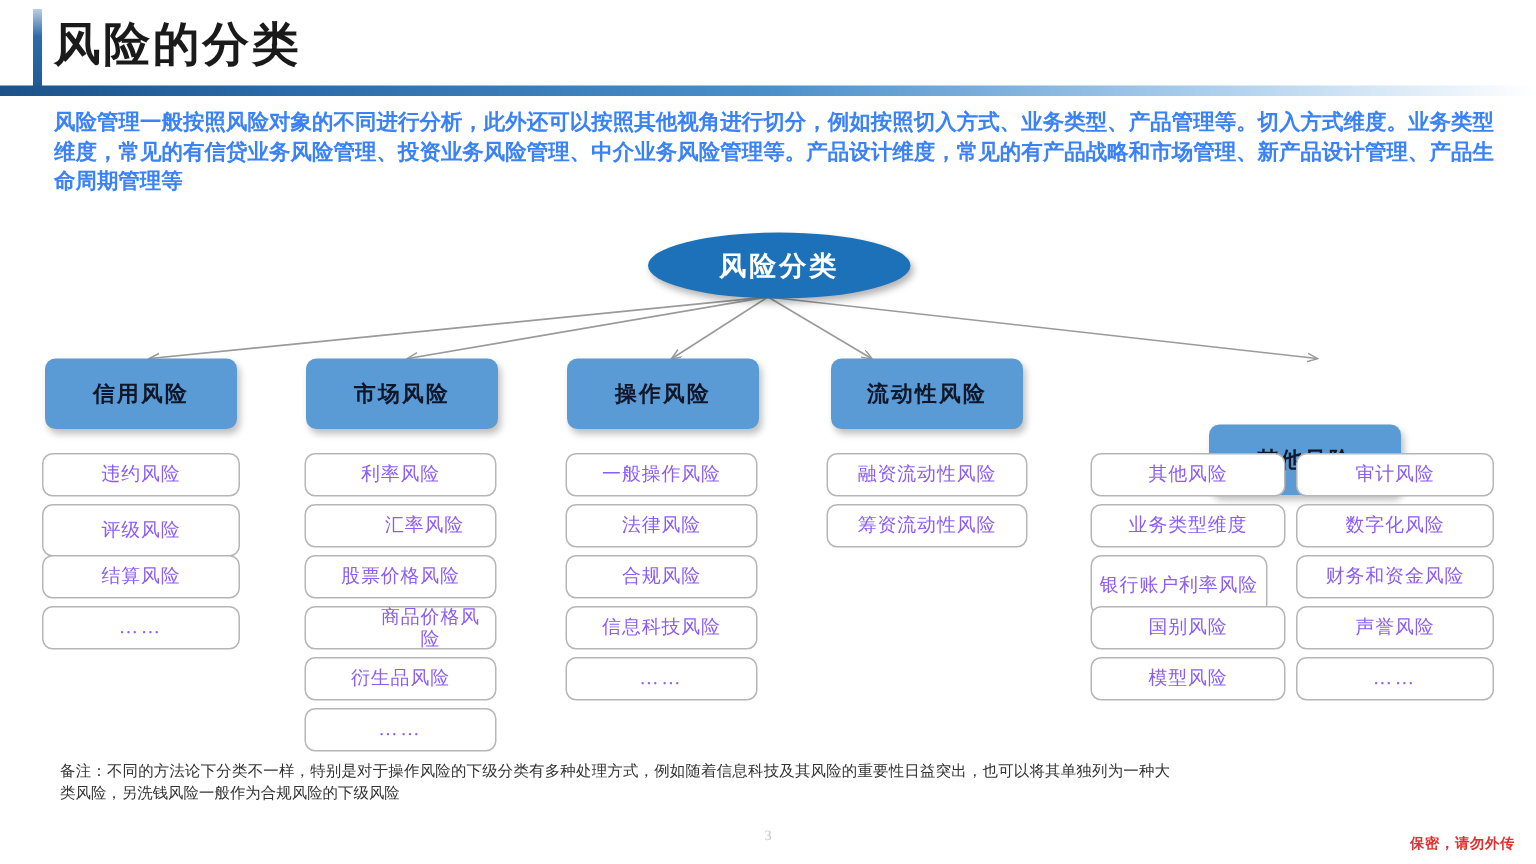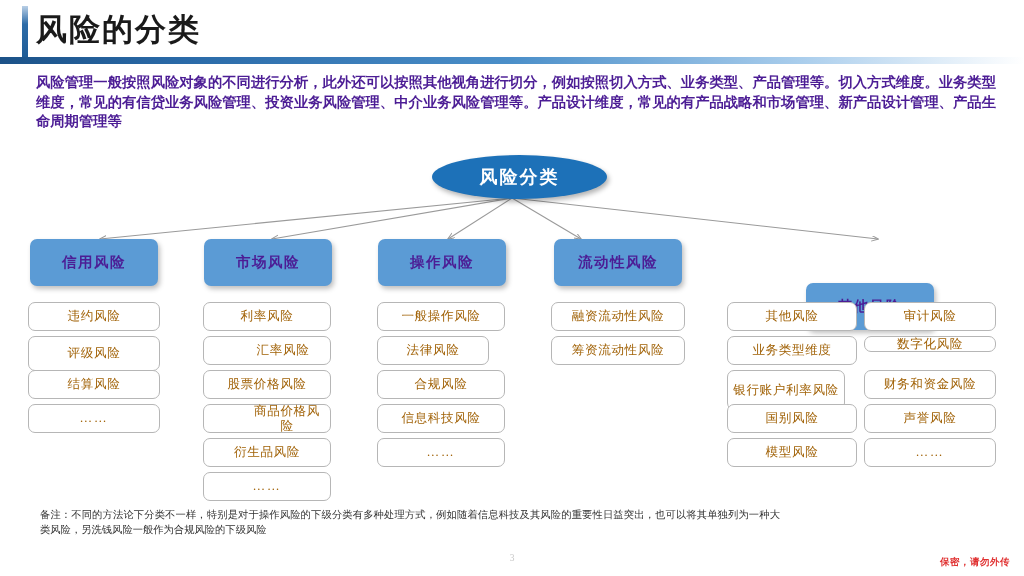--- a/index.html
+++ b/index.html
@@ -45,21 +45,21 @@
   }
 
   
   #intro-paragraph {
     position: absolute;
     left: 36px;
     top: 73px;
     width: 960px;
     font-size: 14.3px;
     line-height: 19.5px;
-    color: #4c1d95;
+    color: #3b82f6;
     font-weight: 700;
     text-align: justify;
   }
 
   
   #diagram {
     position: absolute;
     left: 0;
     top: 0;
     width: 1024px;
@@ -89,37 +89,37 @@
   
   .cat-header {
     position: absolute;
     height: 47px;
     background: #5b9bd5;
     border-radius: 7px;
     box-shadow: 2px 3px 5px rgba(0,0,0,0.25);
     display: flex;
     align-items: center;
     justify-content: center;
-    color: #4c1d95;
+    color: #0f172a;
     font-size: 14.5px;
     font-weight: 700;
     letter-spacing: 1.5px;
   }
 
   
   .leaf {
     position: absolute;
     border: 1px solid #b6b6b6;
     border-radius: 7px;
     background: #ffffff;
     display: flex;
     align-items: center;
     justify-content: center;
     text-align: center;
-    color: #a16207;
+    color: #8b5cf6;
     font-size: 12.6px;
     line-height: 15px;
     letter-spacing: 0.6px;
     box-sizing: border-box;
     padding: 0 4px;
   }
   .leaf.dots { letter-spacing: 2px; }
 
   
   #footnote {
@@ -191,36 +191,36 @@
 <div class="leaf dots" style="left:28px; top:404px; width:132px; height:29px;">……</div>
 
 <div class="leaf" style="left:203px; top:302px; width:128px; height:29px;">利率风险</div>
 <div class="leaf" style="left:203px; top:336px; width:128px; height:29px;padding-left:36px;">汇率风险</div>
 <div class="leaf" style="left:203px; top:370px; width:128px; height:29px;">股票价格风险</div>
 <div class="leaf" style="left:203px; top:404px; width:128px; height:29px;padding-left:44px;">商品价格风险</div>
 <div class="leaf" style="left:203px; top:438px; width:128px; height:29px;">衍生品风险</div>
 <div class="leaf dots" style="left:203px; top:472px; width:128px; height:29px;">……</div>
 
 <div class="leaf" style="left:377px; top:302px; width:128px; height:29px;">一般操作风险</div>
-<div class="leaf" style="left:377px; top:336px; width:112px; height:29px;">法律风险</div>
+<div class="leaf" style="left:377px; top:336px; width:128px; height:29px;">法律风险</div>
 <div class="leaf" style="left:377px; top:370px; width:128px; height:29px;">合规风险</div>
 <div class="leaf" style="left:377px; top:404px; width:128px; height:29px;">信息科技风险</div>
 <div class="leaf dots" style="left:377px; top:438px; width:128px; height:29px;">……</div>
 
 <div class="leaf" style="left:551px; top:302px; width:134px; height:29px;">融资流动性风险</div>
 <div class="leaf" style="left:551px; top:336px; width:134px; height:29px;">筹资流动性风险</div>
 
 <div class="leaf" style="left:727px; top:302px; width:130px; height:29px;">其他风险</div>
 <div class="leaf" style="left:727px; top:336px; width:130px; height:29px;">业务类型维度</div>
 <div class="leaf" style="left:727px; top:370px; width:118px; height:40px;">银行账户利率风险</div>
 <div class="leaf" style="left:727px; top:404px; width:130px; height:29px;">国别风险</div>
 <div class="leaf" style="left:727px; top:438px; width:130px; height:29px;">模型风险</div>
 
 <div class="leaf" style="left:864px; top:302px; width:132px; height:29px;">审计风险</div>
-<div class="leaf" style="left:864px; top:336px; width:132px; height:16px;">数字化风险</div>
+<div class="leaf" style="left:864px; top:336px; width:132px; height:29px;">数字化风险</div>
 <div class="leaf" style="left:864px; top:370px; width:132px; height:29px;">财务和资金风险</div>
 <div class="leaf" style="left:864px; top:404px; width:132px; height:29px;">声誉风险</div>
 <div class="leaf dots" style="left:864px; top:438px; width:132px; height:29px;">……</div>
 
 <div id="footnote">备注：不同的方法论下分类不一样，特别是对于操作风险的下级分类有多种处理方式，例如随着信息科技及其风险的重要性日益突出，也可以将其单独列为一种大类风险，另洗钱风险一般作为合规风险的下级风险</div>
 
 <div id="page-number">3</div>
 <div id="confidential-note">保密，请勿外传</div>
 
 </body></html>

